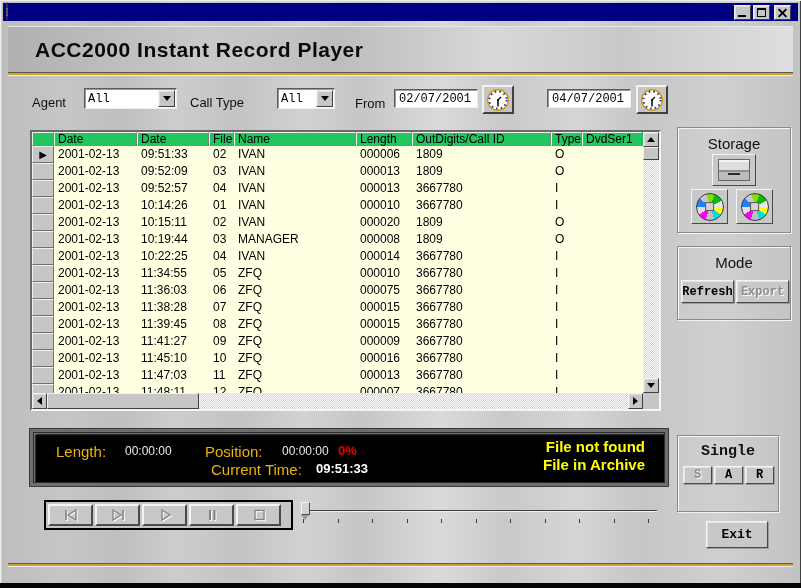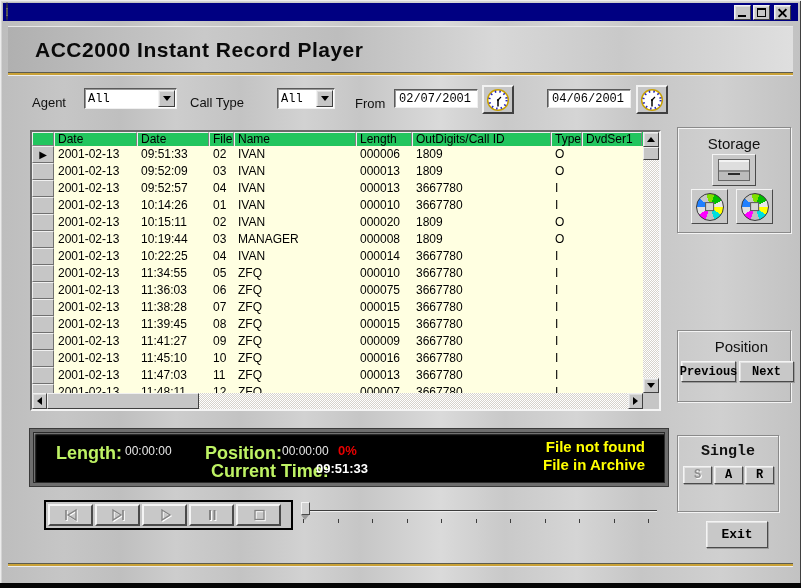--- a/index.html
+++ b/index.html
@@ -86,21 +86,21 @@
   .drivebtn { position:absolute; left:34px; top:26px; width:44px; height:32px; background:#c8c8c8; border:1px solid; border-color:#f4f4f4 #4a4a4a #4a4a4a #f4f4f4; display:flex; align-items:center; justify-content:center; }
   .drive-icon { width:32px; height:22px; border:1px solid #666; position:relative;
     background:linear-gradient(180deg,#f4f4f4 0 10%,#dedede 10% 52%,#8f8f8f 52% 62%,#bcbcbc 62% 100%); }
   .drive-icon::after { content:""; position:absolute; left:50%; bottom:5px; transform:translateX(-50%); width:12px; height:2px; background:#2a2a2a; }
   .cdbtn { position:absolute; top:61px; width:37px; height:35px; background:#c8c8c8; border:1px solid; border-color:#f4f4f4 #4a4a4a #4a4a4a #f4f4f4; display:flex; align-items:center; justify-content:center; }
   .cdbtn .cd { width:28px; height:28px; }
 
   
   .display { position:absolute; left:30px; top:429px; width:638px; height:57px; background:#000; border:3px solid #6e6e6e; box-shadow:inset 0 0 0 1px #2a2a2a, 0 0 0 1px #3a3a3a, inset 2px 2px 2px #9a9a9a; }
   .d-txt { position:absolute; white-space:nowrap; }
-  .d-label { font-size:18px; font-weight:bold; color:#bef264; }
+  .d-label { font-size:15px; font-weight:normal; color:#eab308; }
   .d-val { font-size:12px; color:#e8e8e8; }
   .d-pct { font-size:13px; font-weight:bold; color:#e80000; }
   .d-time { font-size:13px; font-weight:bold; color:#fff; }
   .d-status { font-size:15px; font-weight:bold; color:#ffff00; text-align:right; right:20px; }
 
   
   .transport { position:absolute; left:44px; top:500px; width:249px; height:30px; border:2px solid #000; background:#c6c6c6; display:flex; align-items:center; padding-left:2px; gap:2px; }
   .tbtn { width:45px; height:22px; background:#c8c8c8; border:2px solid; border-color:#f4f4f4 #4a4a4a #4a4a4a #f4f4f4; display:flex; align-items:center; justify-content:center; }
   .tbtn svg { filter:drop-shadow(1px 1px 0 #ffffff); }
   .slider-track { position:absolute; left:303px; top:510px; width:354px; height:2px; background:#3c3c3c; border-bottom:1px solid #f0f0f0; }
@@ -167,21 +167,21 @@
   <div class="clockbtn" style="left:482px; top:85px;">
     <svg width="24" height="24" viewBox="0 0 26 26">
       <circle cx="13" cy="13" r="11.2" fill="#ffffff" stroke="#c8a000" stroke-width="1.6"></circle>
       <circle cx="13" cy="13" r="9.3" fill="none" stroke="#2424bc" stroke-width="2.2" stroke-dasharray="1.6 3.4"></circle>
       <line x1="13" y1="13" x2="13" y2="20" stroke="#000" stroke-width="1.6"></line>
       <line x1="13" y1="13" x2="16.2" y2="9.8" stroke="#000" stroke-width="1.3"></line>
       <circle cx="13" cy="13" r="1.2" fill="#000"></circle>
     </svg>
   </div>
   <span class="flabel" style="left:528px; top:96px;margin-top:37px;">To</span>
-  <div class="datefield" style="left:547px; top:89px; width:84px;">04/06/2001</div>
+  <div class="datefield" style="left:547px; top:89px; width:84px;">04/07/2001</div>
   <div class="clockbtn" style="left:636px; top:85px;">
     <svg width="24" height="24" viewBox="0 0 26 26">
       <circle cx="13" cy="13" r="11.2" fill="#ffffff" stroke="#c8a000" stroke-width="1.6"></circle>
       <circle cx="13" cy="13" r="9.3" fill="none" stroke="#2424bc" stroke-width="2.2" stroke-dasharray="1.6 3.4"></circle>
       <line x1="13" y1="13" x2="13" y2="20" stroke="#000" stroke-width="1.6"></line>
       <line x1="13" y1="13" x2="16.2" y2="9.8" stroke="#000" stroke-width="1.3"></line>
       <circle cx="13" cy="13" r="1.2" fill="#000"></circle>
     </svg>
   </div>
 
@@ -395,28 +395,28 @@
       <span class="drive-icon"></span>
     </div>
     <div class="cdbtn" style="left:13px;">
         <span class="cd"></span>
       </div>
     <div class="cdbtn" style="left:58px;">
         <span class="cd"></span>
       </div>
   </div>
 
-
-  <div class="groupbox pos-box">
-    <div class="gb-title shift">Position</div>
-    <div class="pos-btns">
-      <div class="btn">Previous</div>
-      <div class="btn">Next</div>
-    </div>
-  </div>
+  <div class="groupbox mode-box">
+    <div class="gb-title">Mode</div>
+    <div class="mode-btns">
+      <div class="btn">Refresh</div>
+      <div class="btn disabled">Export</div>
+    </div>
+  </div>
+
 
   <div class="display">
     <span class="d-txt d-label" style="left:23px; top:11px;">Length:</span>
     <span class="d-txt d-val" style="left:92px; top:12px;">00:00:00</span>
     <span class="d-txt d-label" style="left:172px; top:11px;">Position:</span>
     <span class="d-txt d-val" style="left:249px; top:12px;">00:00:00</span>
     <span class="d-txt d-pct" style="left:305px; top:11px;">0%</span>
     <span class="d-txt d-label" style="left:178px; top:29px;">Current Time:</span>
     <span class="d-txt d-time" style="left:283px; top:29px;">09:51:33</span>
     <span class="d-txt d-status" style="top:6px;">File not found</span>

